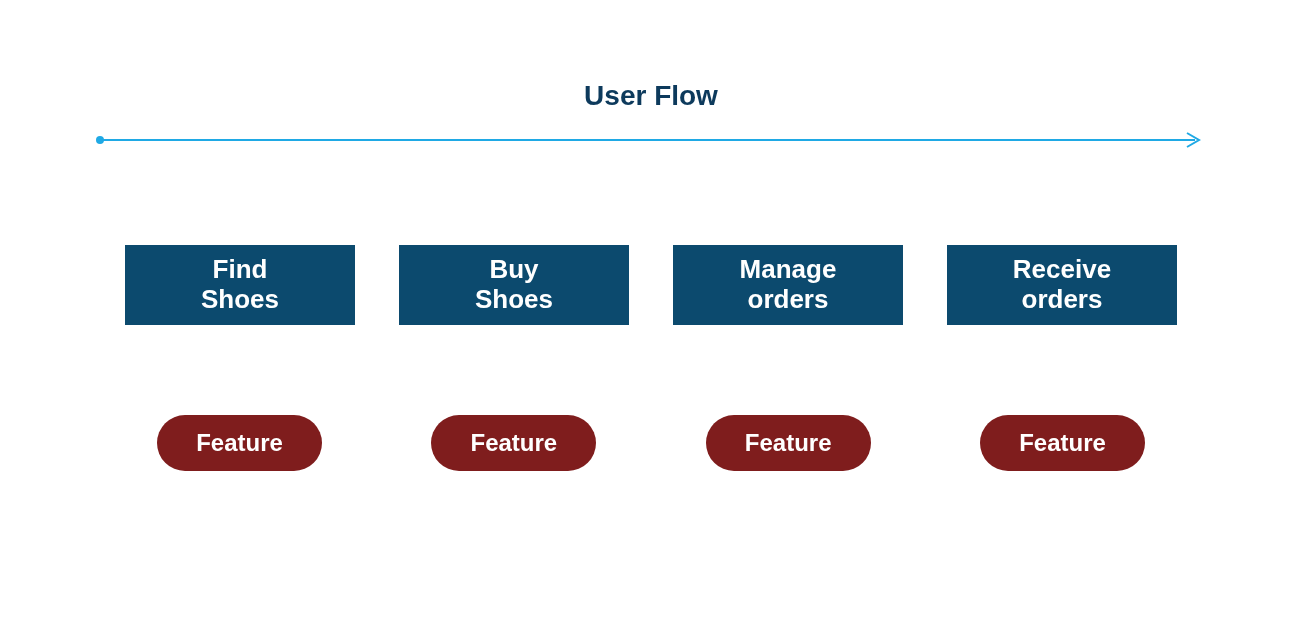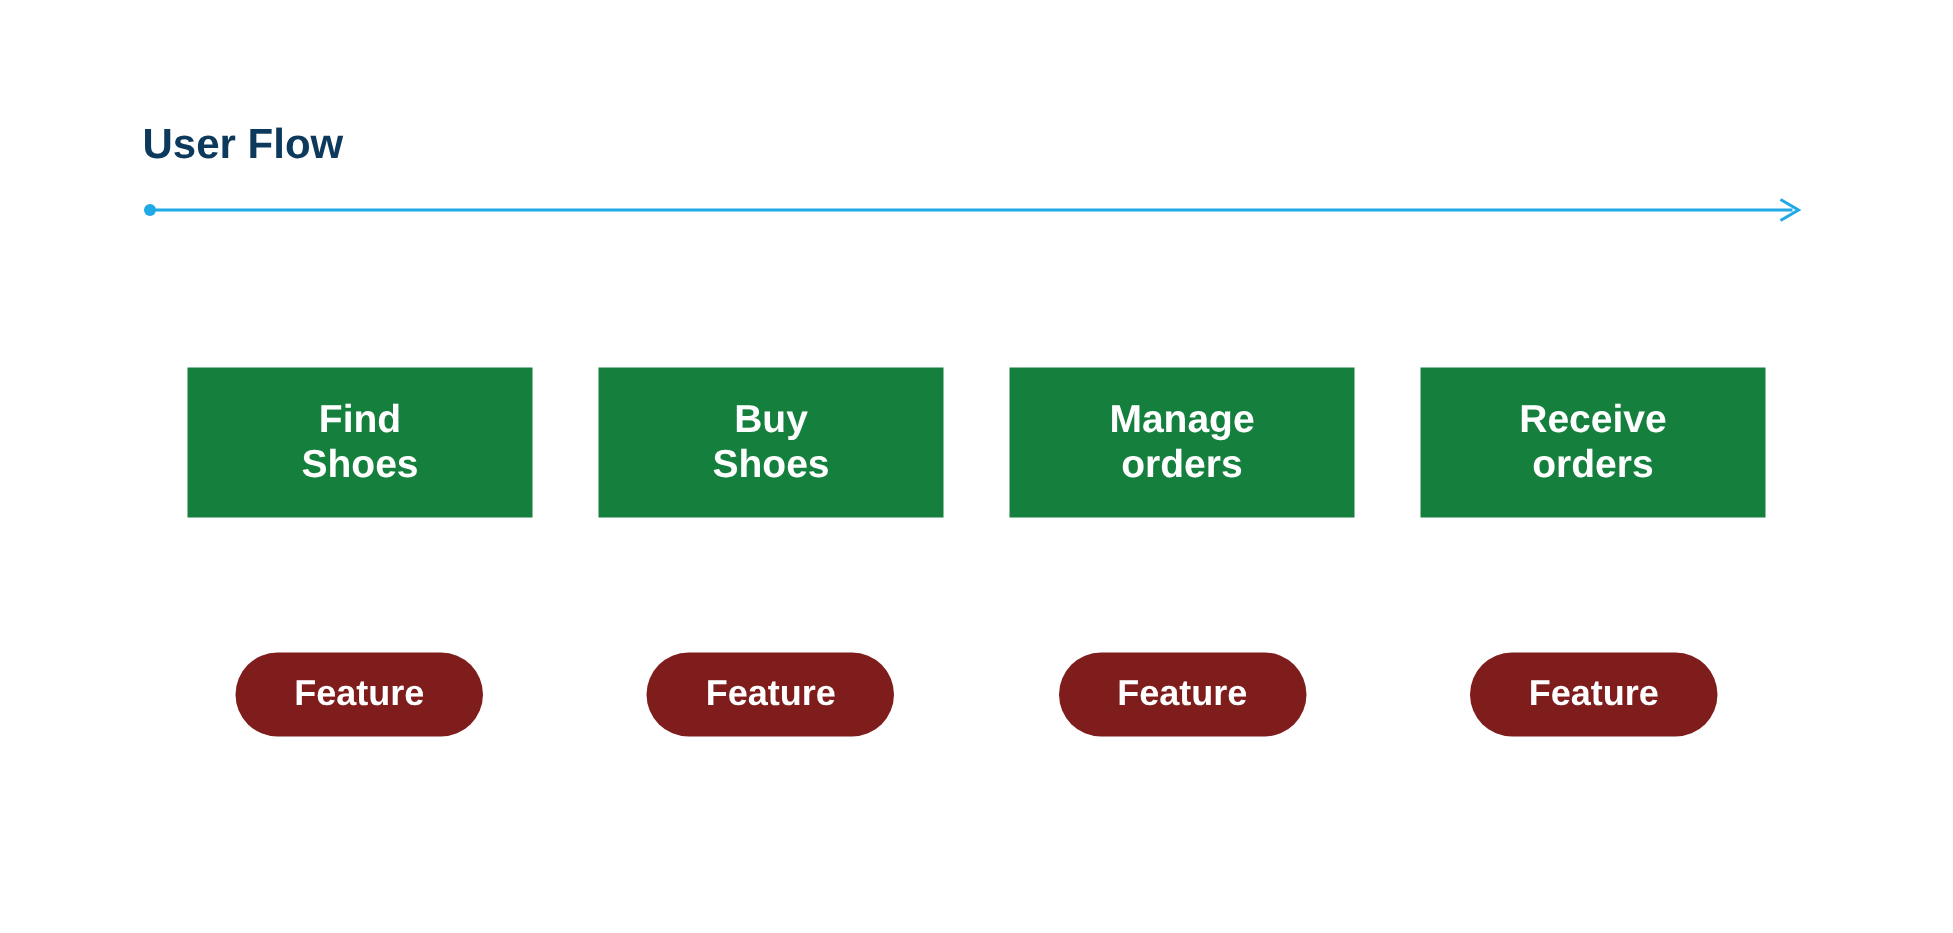--- a/index.html
+++ b/index.html
@@ -13,20 +13,21 @@
       width: 1302px;
       height: 622px;
       position: relative;
     }
     .container {
       width: 100%;
       height: 100%;
       padding: 80px 95px 60px 95px;
     }
     .title {
+      text-align: center;
       color: #0d3a5c;
       font-size: 28px;
       font-weight: 700;
       margin-bottom: 18px;
     }
     .arrow-line {
       position: relative;
       height: 20px;
       margin-bottom: 95px;
     }
@@ -35,26 +36,26 @@
       height: 20px;
       display: block;
     }
     .steps-row {
       display: flex;
       justify-content: space-between;
       margin-bottom: 90px;
       padding: 0 30px;
     }
     .step-box {
-      background: #15803d;
+      background: #0c4a6e;
       color: #ffffff;
       width: 230px;
-      height: 100px;
+      height: 80px;
       display: flex;
-      align-items: center;
+      align-items: flex-end;
       justify-content: center;
       text-align: center;
       font-size: 26px;
       font-weight: 700;
       line-height: 1.15;
       padding: 10px;
     }
     .features-row {
       display: flex;
       justify-content: space-between;

